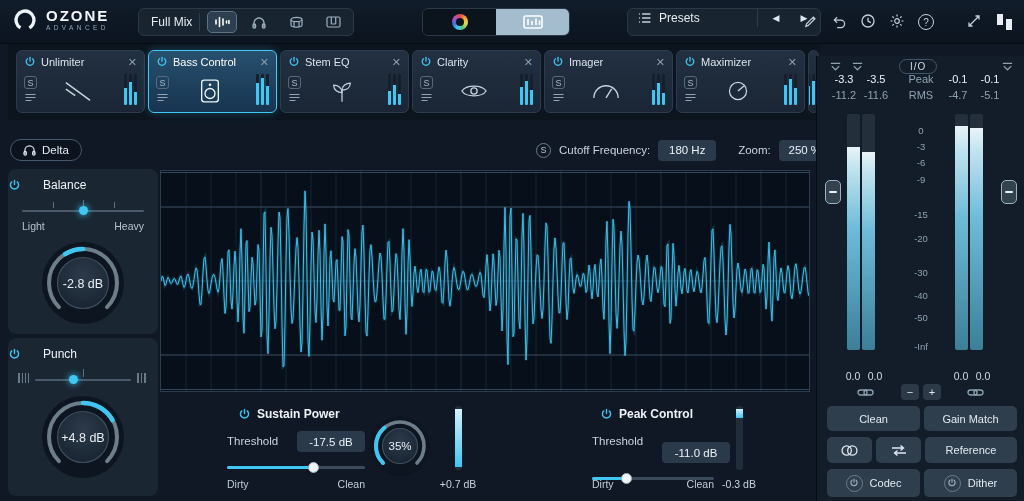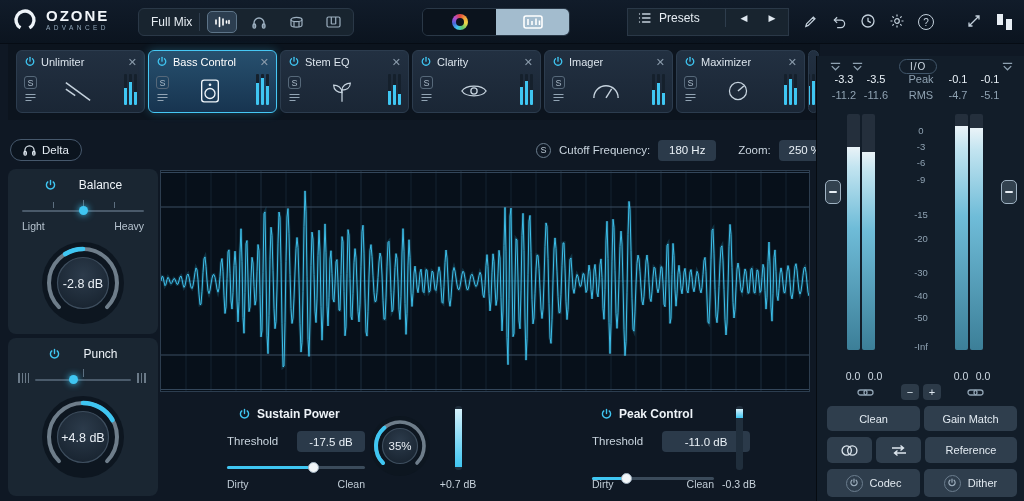--- a/index.html
+++ b/index.html
@@ -17,21 +17,21 @@
   .mixgrp{position:absolute;left:138px;top:8px;height:28px;background:#18242f;border:1px solid #2a3847;border-radius:6px;display:flex;align-items:center;gap:7px;padding:0 5px 0 12px}
   .mix-label{font-size:12px;color:#e6edf3}
   .vdiv{width:1px;height:18px;background:#2e3d4d}
   .iconbtn{width:30px;height:22px;border-radius:5px;display:flex;align-items:center;justify-content:center;color:#9db0c0}
   .iconbtn.active{background:#2c3e50;border:1px solid #5d7488;color:#fff}
   .viewtoggle{position:absolute;left:422px;top:8px;width:148px;height:28px;border:1px solid #2a3847;border-radius:6px;overflow:hidden;display:flex}
   .vt-left{flex:1;background:#0b131d;display:flex;align-items:center;justify-content:center}
   .vt-right{flex:1;background:#a3bcce;display:flex;align-items:center;justify-content:center}
   .colorwheel{width:16px;height:16px;border-radius:50%;background:conic-gradient(#e5483f,#f2a73b,#ead84a,#5fc86a,#3fc6f2,#4a67d8,#b44fd0,#e5483f);position:relative}
   .colorwheel::after{content:"";position:absolute;left:4px;top:4px;width:8px;height:8px;border-radius:50%;background:#0b131d}
-  .presets{position:absolute;left:627px;top:8px;width:162px;height:28px;background:#18242f;border:1px solid #2a3847;border-radius:0;display:flex;align-items:center;gap:8px;padding:0 6px 9px 10px;font-size:12px;color:#e6edf3}
+  .presets{position:absolute;left:627px;top:8px;width:194px;height:28px;background:#18242f;border:1px solid #2a3847;border-radius:6px;display:flex;align-items:center;gap:8px;padding:0 6px 9px 10px;font-size:12px;color:#e6edf3}
   .presets .spacer{flex:1}
   .pnav{width:20px;height:20px;display:flex;align-items:center;justify-content:center;color:#dfe8f0;font-size:9px}
   .tb-icons{position:absolute;right:10px;top:0;height:44px;display:flex;align-items:center;gap:13px;color:#c3d0db}
   .helpcircle{width:16px;height:16px;border:1.2px solid #c3d0db;border-radius:50%;display:flex;align-items:center;justify-content:center;font-size:10px}
   .gap8{width:6px}
 
   
   .modrow{position:absolute;top:44px;left:8px;width:812px;height:76px;background:#0c141e;display:flex;gap:3px;padding:6px 0 0 8px}
   .mod{position:relative;flex:none;width:129px;height:63px;background:linear-gradient(#223041,#1a2635);border:1px solid #2c3c4e;border-radius:6px}
   .mod.sel{background:linear-gradient(#27506e,#173450);border:1.5px solid #46c8f5;box-shadow:0 0 10px rgba(70,200,245,.28)}
@@ -52,21 +52,21 @@
   
   .delta-btn{position:absolute;left:10px;top:139px;height:22px;border:1px solid #46586c;border-radius:12px;background:#0b141e;display:flex;align-items:center;gap:6px;padding:0 12px;color:#e4ecf3;font-size:11.5px}
   .right-tools{position:absolute;left:536px;top:138px;height:24px;display:flex;align-items:center;gap:8px}
   .scircle{width:15px;height:15px;border:1px solid #6b7d8e;border-radius:50%;font-size:9px;color:#b9c6d2;display:flex;align-items:center;justify-content:center;flex:none}
   .lbl{color:#c9d4de;font-size:11.5px}
   .field{background:#2b3a4a;border-radius:4px;height:21px;display:flex;align-items:center;justify-content:center;padding:0 8px;font-size:11.5px;color:#eaf1f7}
   .loopbtn{width:22px;height:22px;display:flex;align-items:center;justify-content:center;color:#c3d0db}
 
   
   .panel{position:absolute;left:8px;width:150px;background:#1a2632;border-radius:8px}
-  .p-head{display:flex;justify-content:center;align-items:center;gap:22px;padding-top:9px;font-size:12px;color:#eef3f8}
+  .p-head{display:flex;justify-content:flex-start;align-items:center;gap:22px;padding-top:9px;font-size:12px;color:#eef3f8}
   .hslider{position:relative;height:16px;margin:9px 14px 0}
   .hslider .track{position:absolute;left:0;right:0;top:9px;height:2px;background:#4a5a6a;border-radius:1px}
   .hslider .tick{position:absolute;top:1px;width:1px;height:6px;background:#5d6f80}
   .hslider .dot{position:absolute;top:5px;width:9px;height:9px;border-radius:50%;background:var(--accent);box-shadow:0 0 7px var(--accent);margin-left:-4px}
   .range-labels{display:flex;justify-content:space-between;margin:3px 14px 7px;font-size:10.5px;color:#b6c3cf}
   .fins{width:11px;height:10px;background:repeating-linear-gradient(90deg,#7f8f9e 0 1.5px,transparent 1.5px 3.5px);opacity:.8}
   .punch-slider-row{display:flex;align-items:center;gap:6px;margin:9px 10px 0}
   .punch-slider-row .hslider{flex:1;margin:0}
   .knob{display:block;margin:7px auto 0}
   .knob text{fill:#e9eff5;font-family:"Liberation Sans",sans-serif}
@@ -577,21 +577,21 @@
   <div class="ctl-title abs" style="left:600px;top:407px">
     <button class="pwr">
         <svg width="13" height="13" viewBox="0 0 14 14" fill="none" stroke="currentColor" stroke-width="1.5" stroke-linecap="round">
           <path d="M7 1.5 V6"></path>
           <path d="M4.1 3.1 a4.4 4.4 0 1 0 5.8 0"></path>
         </svg>
       </button>
     <span>Peak Control</span>
   </div>
   <span class="lbl abs" style="left:592px;top:435px">Threshold</span>
-  <div class="field abs" style="left:662px;top:431px;width:88px">-11.0 dB</div>
+  <div class="field abs" style="left:662px;top:442px;width:68px">-11.0 dB</div>
   <div class="hslider2 abs" style="left:592px;top:462px;width:122px">
     <span class="track2"></span>
       <span class="fill" style="width:28%"></span>
     <span class="hdl" style="left:28%"></span>
   </div>
   <div class="minmax abs" style="left:592px;top:478px;width:122px">
     <span>Dirty</span>
     <span>Clean</span>
   </div>
   <div class="vmeter" style="left:736px;top:406px;height:64px">

